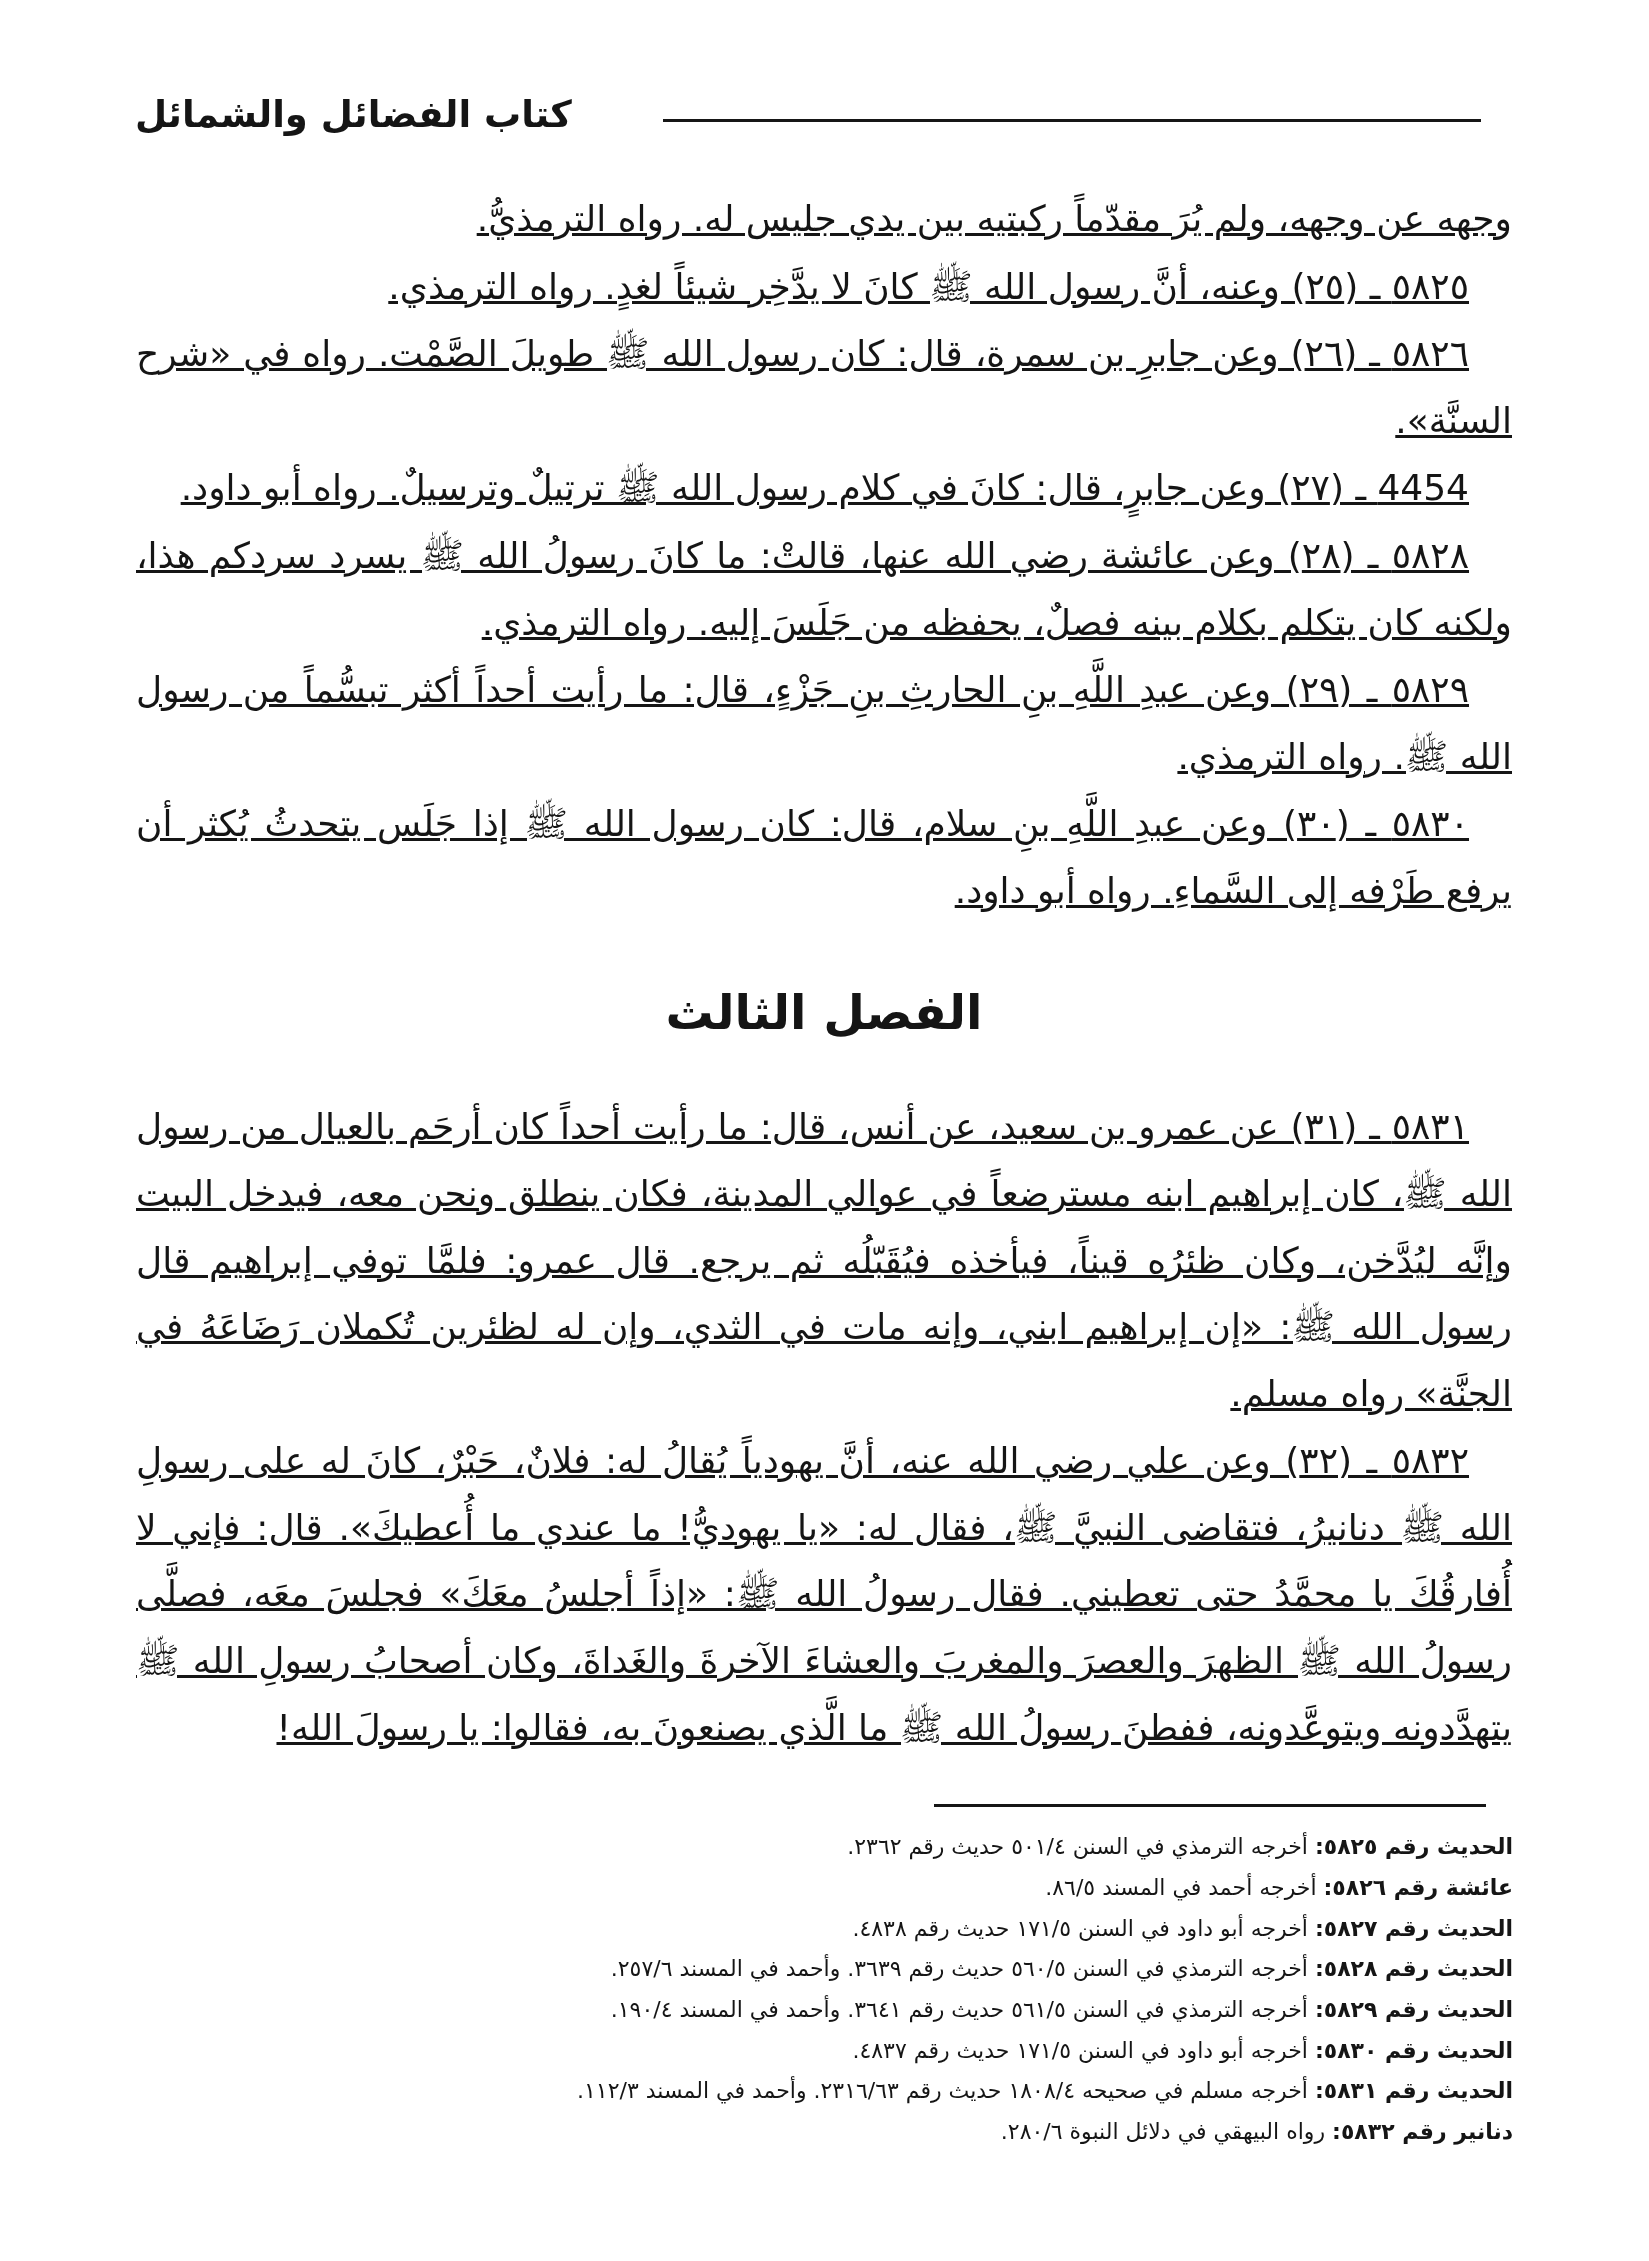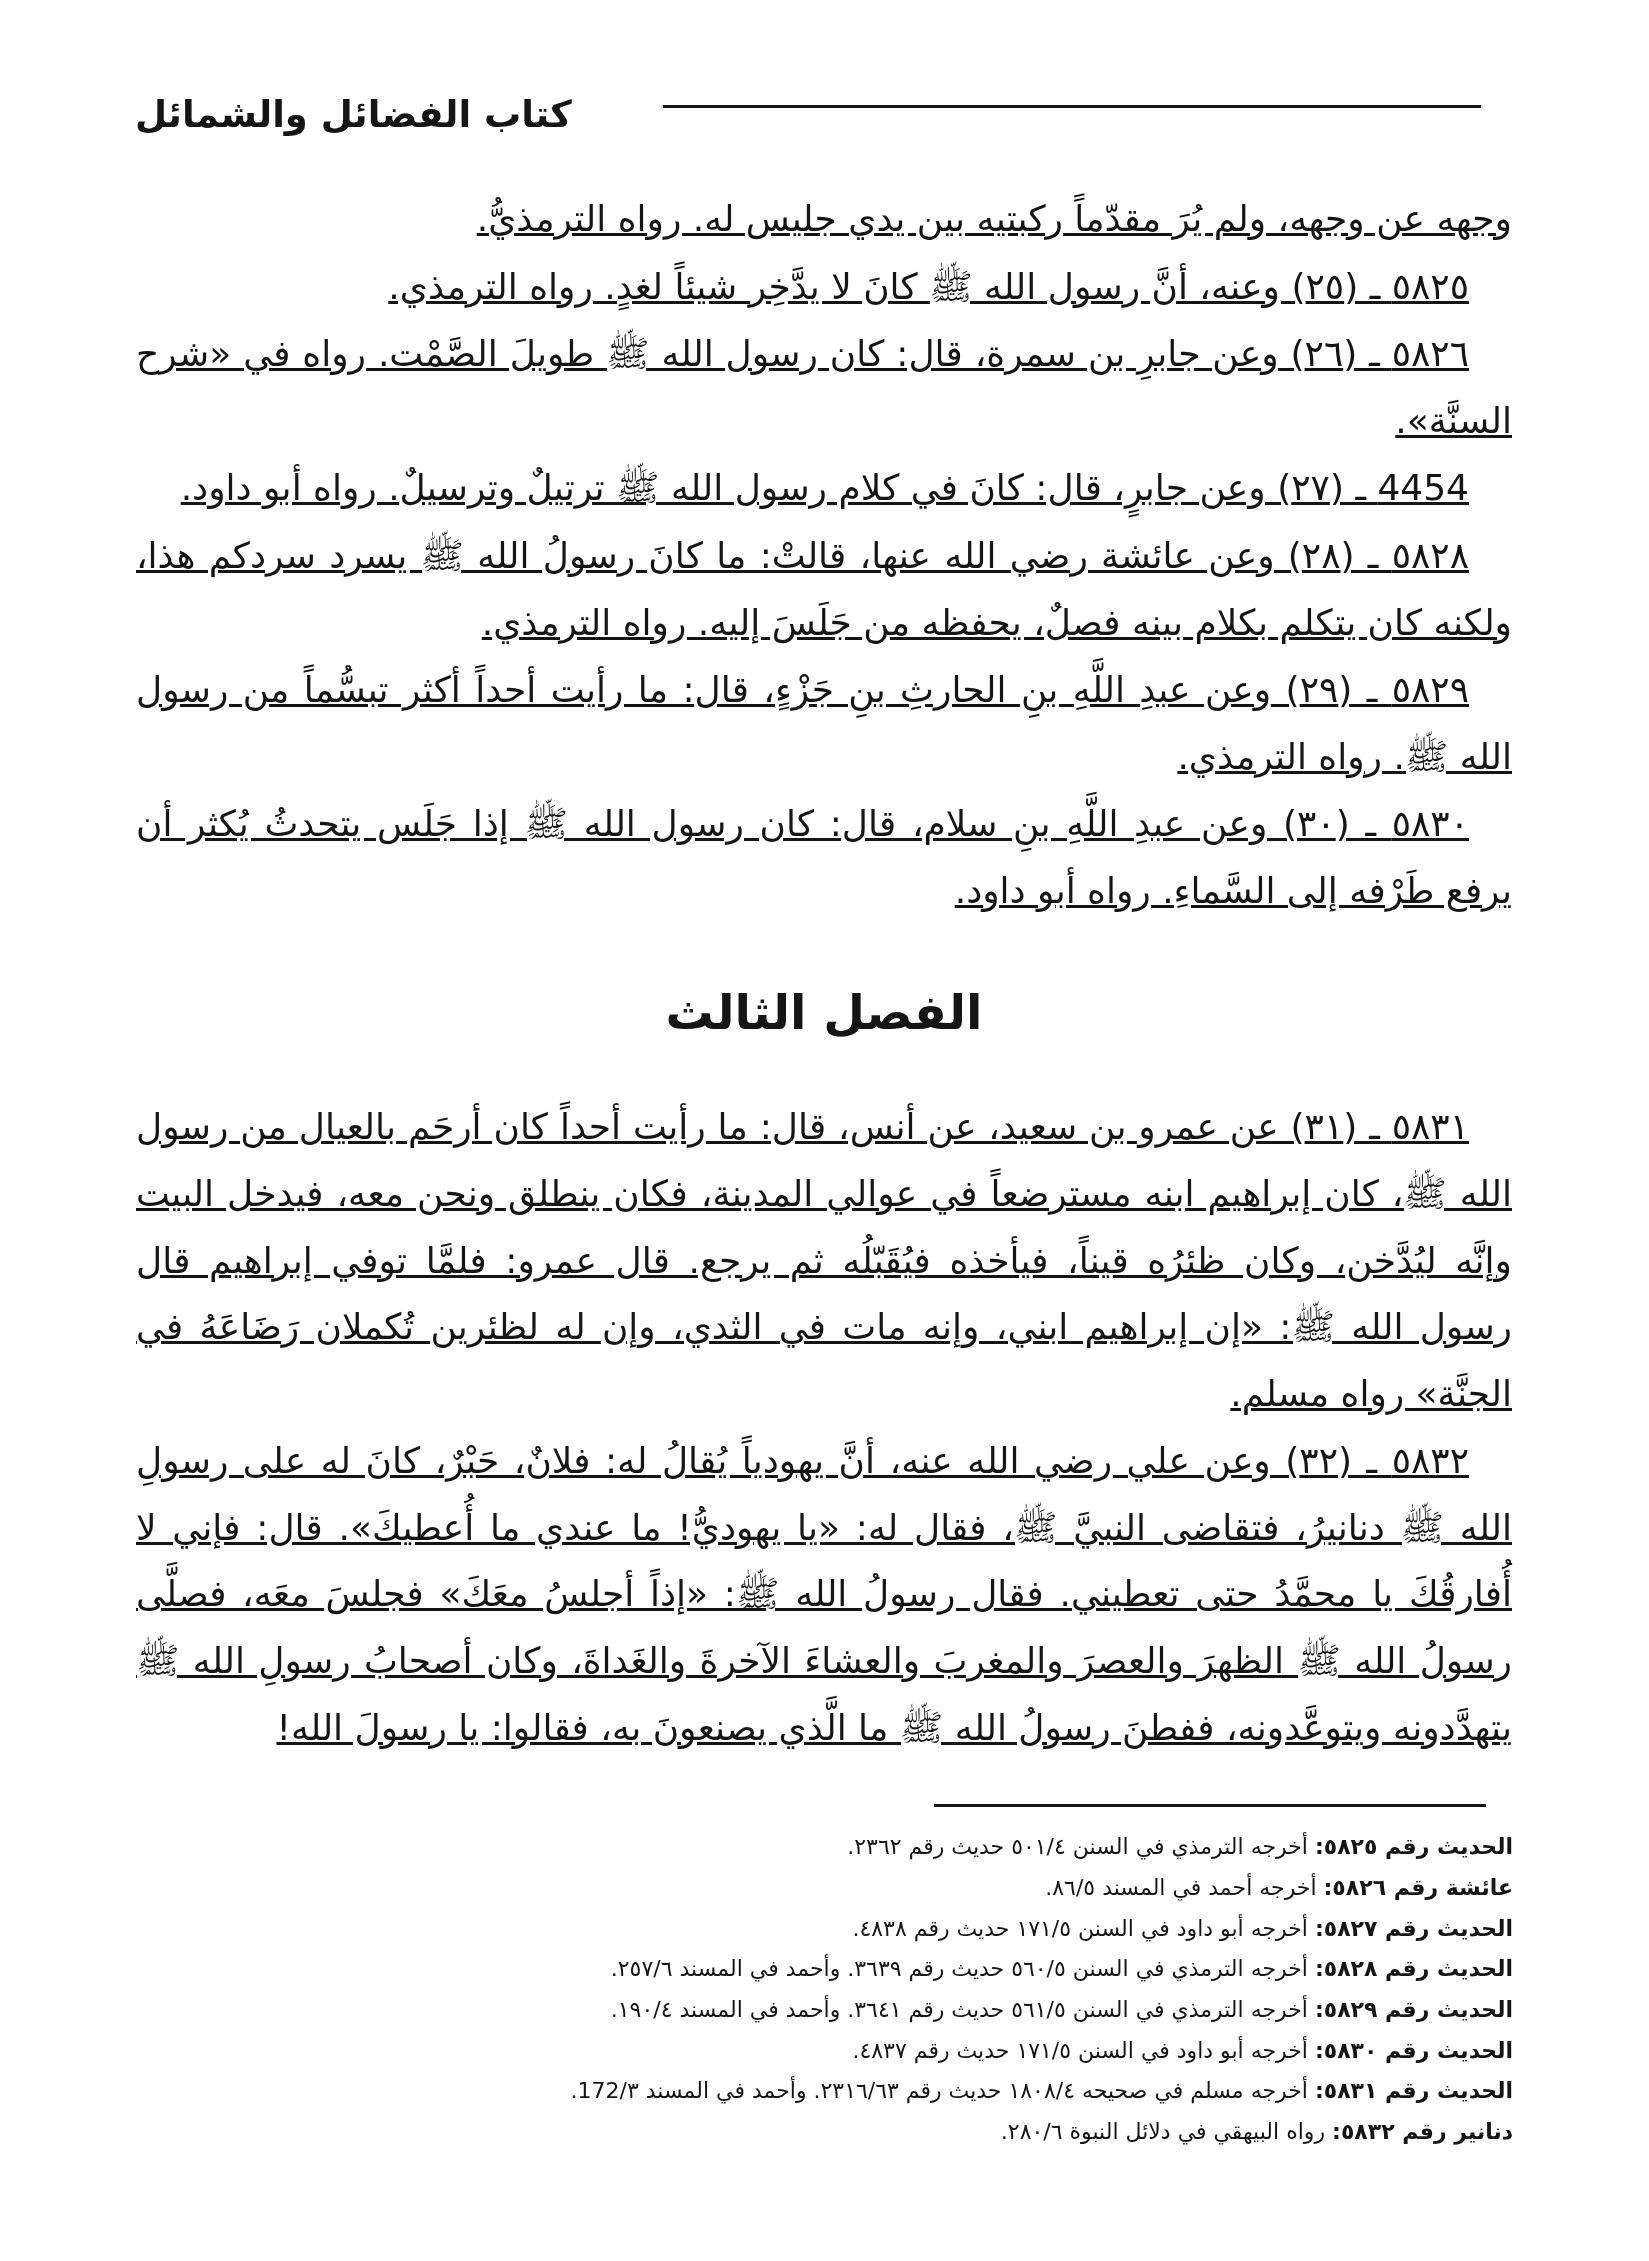--- a/index.html
+++ b/index.html
@@ -1,21 +1,21 @@
 <!DOCTYPE html>
 <html lang="ar" dir="rtl" style="font-size:7.2px"><head>
 <meta charset="utf-8">
 <style>
   html,body{margin:0;padding:0;background:#e8e8e8;}
   .page{
     width:1650px;height:2573px;background:#ffffff;position:relative;overflow:hidden;
     direction:rtl;font-family:"DejaVu Sans",sans-serif;color:#151515;margin:0 auto;
   }
   
-  .header{display:flex;margin:93px 136px 0 136px;gap:28px;}
+  .header{display:flex;align-items:center;margin:93px 136px 0 136px;gap:28px;}
   .book-title{font-size:37px;font-weight:700;white-space:nowrap;}
   .header-rule{flex:1;height:3.2px;background:#161616;margin-left:63px;margin-right:32px;margin-top:11.8px;}
   
   .content{margin:50px 136px 0 136px;font-size:36px;line-height:1.85;text-align:justify;}
   .content p{margin:1px;text-indent:43px;text-decoration:underline;}
   .content p.no-indent{text-indent:0;}
   .section-title{font-size:48px;font-weight:700;text-align:center;margin:43px 0 38px 0;text-indent:0;}
   
   .footnotes{margin:43px 136px 0 136px;font-size:22px;line-height:1.85;text-align:right;}
   .fn-rule{width:552px;height:2.7px;background:#161616;margin:0 27px 20.4px auto;}
@@ -69,21 +69,21 @@
     <p class="footnote">
       <span class="fn-label">الحديث رقم ٥٨٢٩:</span>
       <span class="fn-text">أخرجه الترمذي في السنن ٥٦١/٥ حديث رقم ٣٦٤١. وأحمد في المسند ١٩٠/٤.</span>
     </p>
     <p class="footnote">
       <span class="fn-label">الحديث رقم ٥٨٣٠:</span>
       <span class="fn-text">أخرجه أبو داود في السنن ١٧١/٥ حديث رقم ٤٨٣٧.</span>
     </p>
     <p class="footnote">
       <span class="fn-label">الحديث رقم ٥٨٣١:</span>
-      <span class="fn-text">أخرجه مسلم في صحيحه ١٨٠٨/٤ حديث رقم ٢٣١٦/٦٣. وأحمد في المسند 172/٣.</span>
+      <span class="fn-text">أخرجه مسلم في صحيحه ١٨٠٨/٤ حديث رقم ٢٣١٦/٦٣. وأحمد في المسند ١١٢/٣.</span>
     </p>
     <p class="footnote">
       <span class="fn-label">دنانير رقم ٥٨٣٢:</span>
       <span class="fn-text">رواه البيهقي في دلائل النبوة ٢٨٠/٦.</span>
     </p>
   </div>
 
 </div>
 
 

